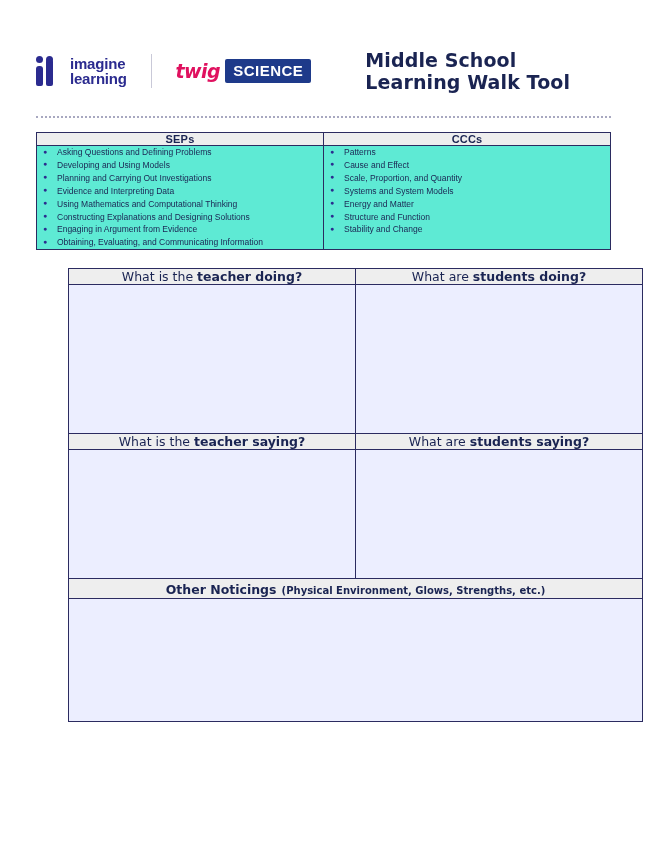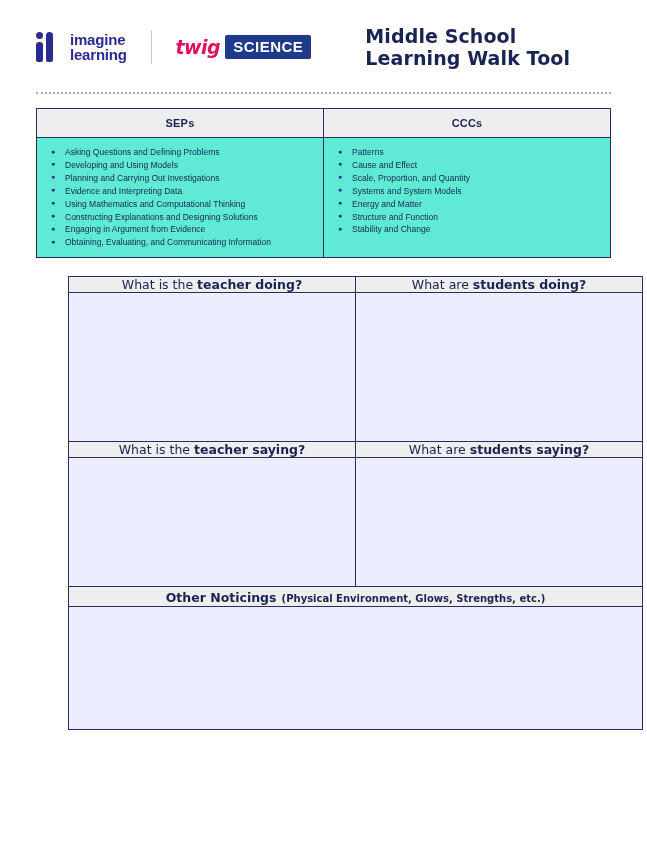--- a/index.html
+++ b/index.html
@@ -21,21 +21,21 @@
     box-sizing: border-box;
     padding: 0 36px;
     position: relative;
   }
 
   
   .header {
     display: flex;
     align-items: center;
     height: 62px;
-    padding-top: 16px;
+    padding-top: 40px;
     gap: 12px;
   }
   .logo-block {
     display: flex;
     align-items: center;
     flex: 0 0 auto;
   }
   .il-mark {
     display: flex;
     align-items: flex-end;
@@ -109,21 +109,21 @@
   }
 
   
   .tbl {
     width: 100%;
     border-collapse: collapse;
     table-layout: fixed;
   }
   .tbl td, .tbl th {
     border: 1px solid #2b2b60;
-    padding: 8px;
+    padding: 0;
     vertical-align: top;
   }
   .hdr-cell {
     background: #eeeeee;
     text-align: center;
     font-size: 11px;
     font-weight: bold;
     color: #1a2452;
     padding: 9px 4px 9px 4px;
     letter-spacing: 0.2px;

